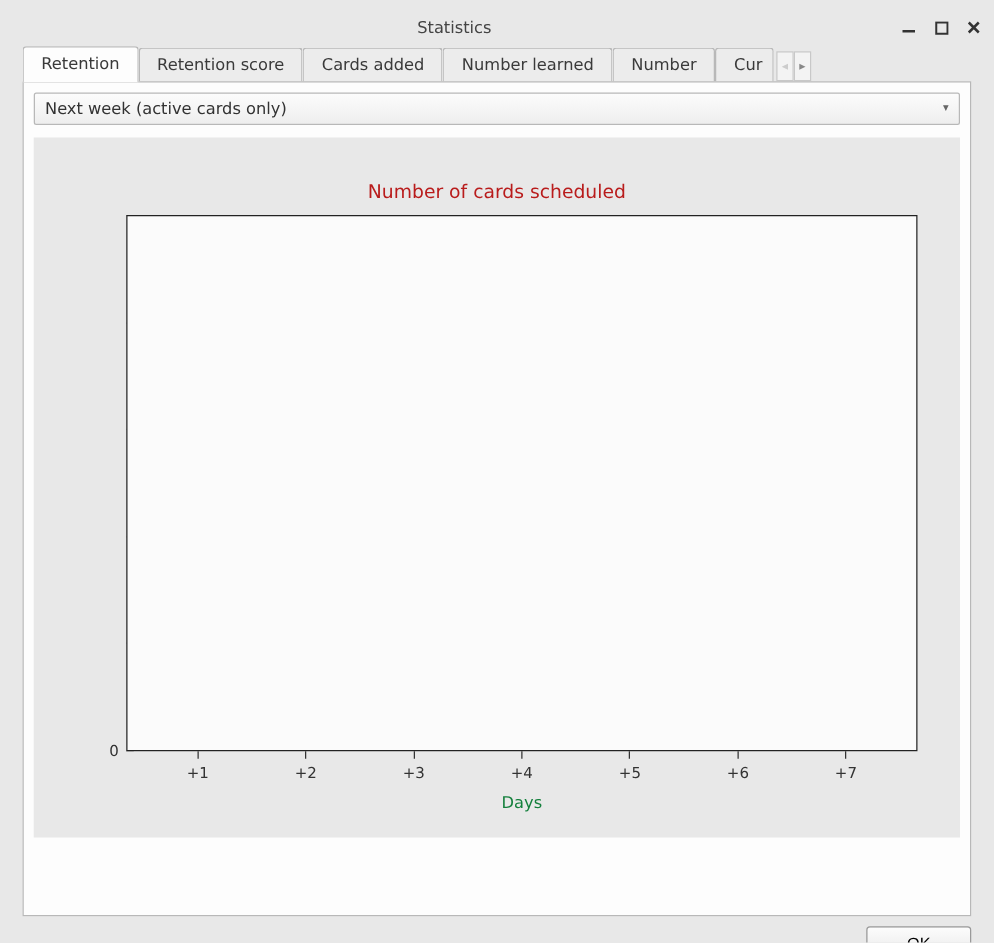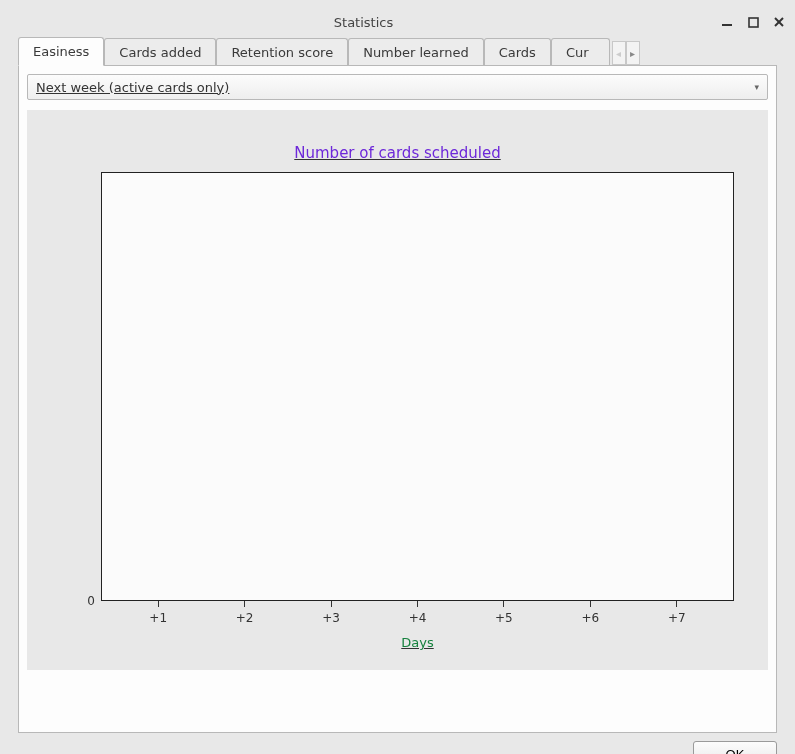--- a/index.html
+++ b/index.html
@@ -87,21 +87,20 @@
       background: #f3f3f3;
     }
     .tab-arrow.disabled { color: #ccc; }
     .panel {
       border: 1px solid #b8b8b8;
       background: #fdfdfd;
       padding: 8px 8px 10px 8px;
       position: relative;
       top: 0;
       height: 668px;
-      text-decoration: underline;
     }
     .combo {
       width: 100%;
       height: 26px;
       border: 1px solid #b8b8b8;
       background: linear-gradient(#fcfcfc, #eeeeee);
       display: flex;
       align-items: center;
       padding: 0 8px;
       font-size: 13px;
@@ -120,21 +119,21 @@
       margin-top: 10px;
       background: #e8e8e8;
       height: 560px;
       padding: 26px 34px 20px 34px;
       display: flex;
       flex-direction: column;
     }
     .chart-title {
       text-align: center;
       font-size: 15px;
-      color: #6d28d9;
+      color: #b91c1c;
       margin-bottom: 10px;
       margin-top: 8px;
     }
     .plot-row {
       display: flex;
       flex: 1;
     }
     .yaxis {
       width: 40px;
       display: flex;
@@ -250,26 +249,26 @@
       <svg width="12" height="12" viewBox="0 0 12 12">
           <line x1="2" y1="2" x2="10" y2="10" stroke="#333" stroke-width="2"></line>
           <line x1="10" y1="2" x2="2" y2="10" stroke="#333" stroke-width="2"></line>
         </svg>
     </div>
   </div>
 </div>
 
 <div class="content">
   <div class="tabbar">
-    <div class="tab active"><span>Easiness</span></div>
+    <div class="tab active"><span>Retention</span></div>
+    <div class="tab"><span>Retention score</span></div>
     <div class="tab"><span>Cards added</span></div>
-    <div class="tab"><span>Retention score</span></div>
     <div class="tab"><span>Number learned</span></div>
-    <div class="tab"><span>Cards</span></div>
-    <div class="tab" style="padding-right:20px"><span>Cur</span></div>
+    <div class="tab"><span>Number</span></div>
+    <div class="tab" style="padding-right:8px"><span>Cur</span></div>
     <div class="tab-scroll">
       <div class="tab-arrow disabled">◂</div>
       <div class="tab-arrow">▸</div>
     </div>
   </div>
 
   <div class="panel">
     <div class="combo">
       <span>Next week (active cards only)</span>
       <span class="caret">▾</span>

